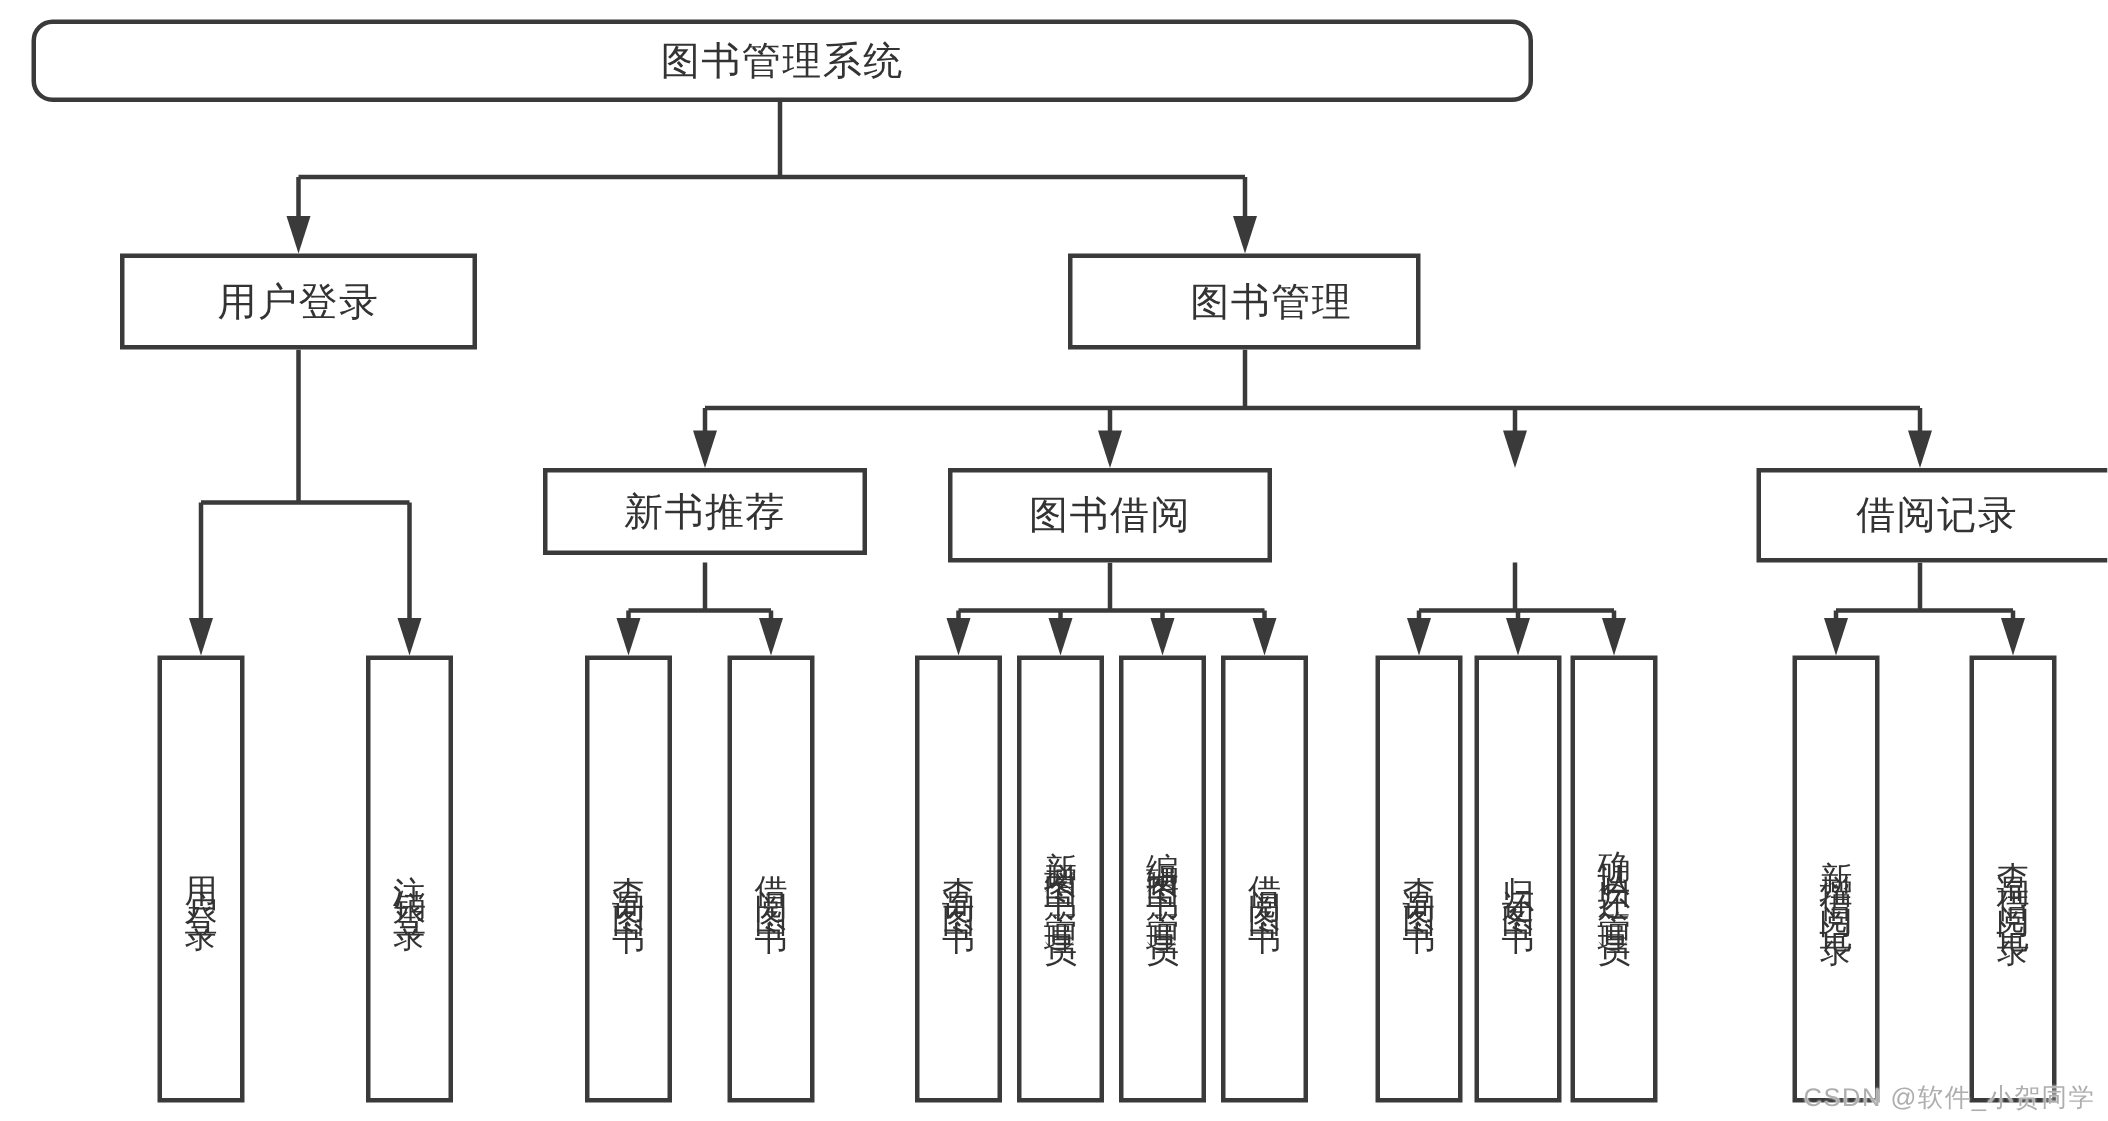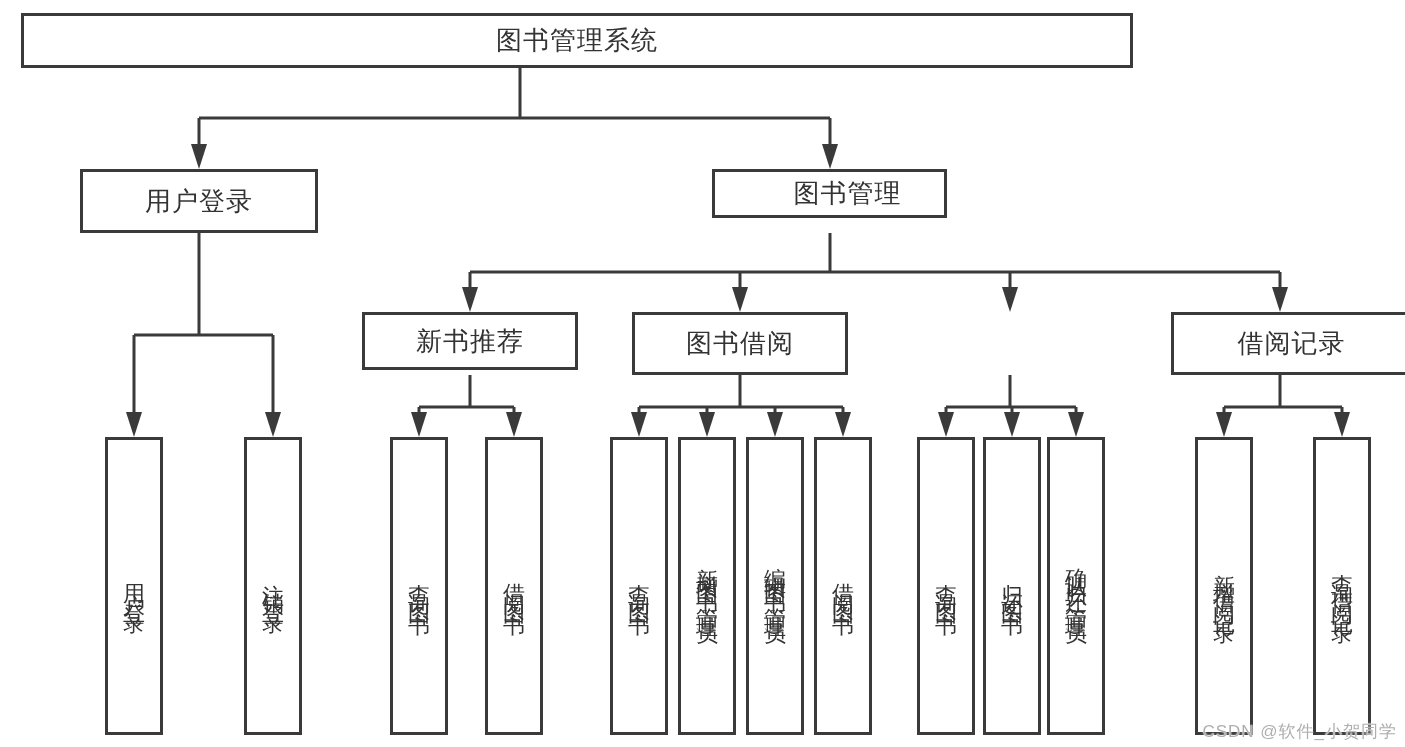--- a/index.html
+++ b/index.html
@@ -21,23 +21,23 @@
   }
   .leaf{
     font-size:22px; white-space:normal;
   }
   .leaf .vtext{
     writing-mode:vertical-rl; text-orientation:mixed;
     letter-spacing:10px; line-height:1; display:block;
   }
   .leaf .vtext.tight{letter-spacing:8px;}
   
-  .n-root{left:21px; top:13px; width:1112px; height:55px;}
+  .n-root{left:21px; top:13px; width:1001px; height:55px;border-radius:14px;}
   .n-userlogin{left:80px; top:169px; width:238px; height:64px;}
-  .n-bookmgmt{left:712px; top:169px; width:235px; height:49px;padding-left:36px;}
+  .n-bookmgmt{left:712px; top:169px; width:235px; height:64px;padding-left:36px;}
   .n-newbook{left:362px; top:312px; width:216px; height:58px;}
   .n-borrow{left:632px; top:312px; width:216px; height:63px;}
   .n-current{left:902px; top:312px; width:216px; height:63px;}
   .n-record{left:1171px; top:312px; width:241px; height:63px;}
   .lf{top:437px; width:58px; height:298px;}
   .l1{left:105px;} .l2{left:244px;}
   .l3{left:390px;} .l4{left:485px;}
   .l5{left:610px;} .l6{left:678px;} .l7{left:746px;} .l8{left:814px;}
   .l9{left:917px;} .l10{left:983px;} .l11{left:1047px;}
   .l12{left:1195px;} .l13{left:1313px;}

